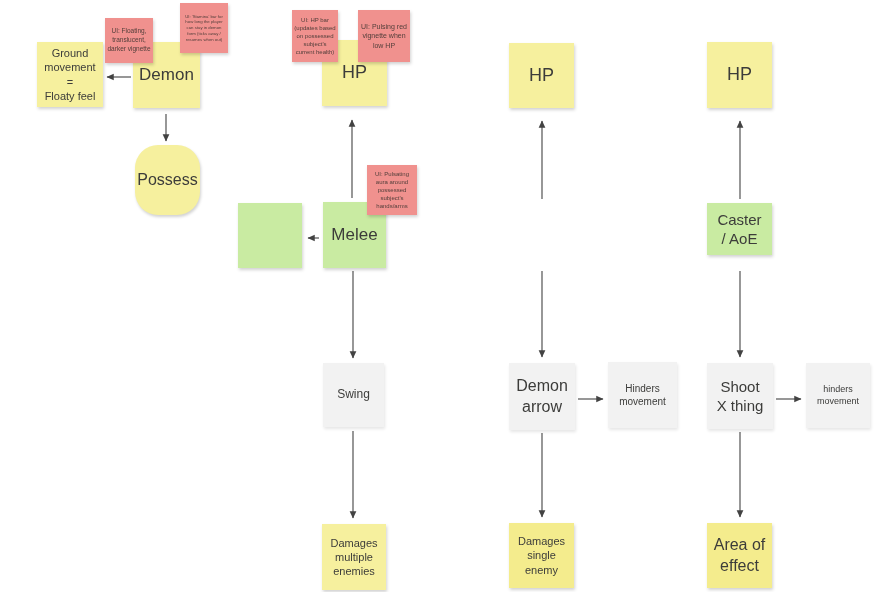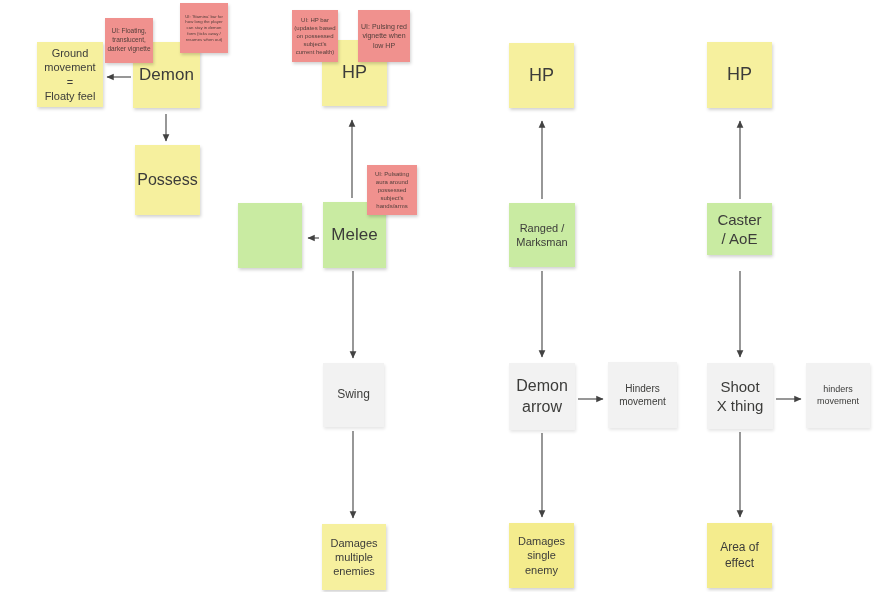--- a/index.html
+++ b/index.html
@@ -35,39 +35,39 @@
   .c-yellow {background:var(--yellow,#f6f09e);}
   .c-yellow2{background:var(--yellow_bright,#f4ec8d);}
   .c-green  {background:var(--green,#c9eba2);}
   .c-white  {background:var(--white,#f2f2f2);box-shadow:1px 2px 3px rgba(0,0,0,0.10);}
   .c-pink   {background:var(--pink,#f0918e);color:#513e3a;z-index:2;line-height:1.35;padding:2px;}
 
   #n-ground          {left:37px;  top:42px;  width:66px; height:65px; font-size:11px;}
   #n-ui-floating     {left:105px; top:18px;  width:48px; height:45px; font-size:6.5px;}
   #n-ui-demon-bar    {left:180px; top:3px;   width:48px; height:50px; font-size:4.3px;}
   #n-demon           {left:133px; top:42px;  width:67px; height:66px; font-size:17px;}
-  #n-possess         {left:135px; top:145px; width:65px; height:70px; font-size:16px;}
+  #n-possess         {left:135px; top:145px; width:65px; height:70px; font-size:16px;border-radius:23px;}
   #n-ui-hp-bar       {left:292px; top:10px;  width:46px; height:52px; font-size:6px;}
   #n-ui-red-vignette {left:358px; top:10px;  width:52px; height:52px; font-size:7px;}
   #n-hp-demon        {left:322px; top:40px;  width:65px; height:66px; font-size:18px;}
   #n-blank-green     {left:238px; top:203px; width:64px; height:65px; font-size:11px;}
   #n-melee           {left:323px; top:202px; width:63px; height:66px; font-size:17px;}
   #n-ui-aura         {left:367px; top:165px; width:50px; height:50px; font-size:6px;}
   #n-swing           {left:323px; top:363px; width:61px; height:64px; font-size:12px;}
   #n-damages-multiple{left:322px; top:524px; width:64px; height:66px; font-size:11px;}
   #n-hp-ranged       {left:509px; top:43px;  width:65px; height:65px; font-size:18px;}
   #n-ranged          {left:509px; top:203px; width:66px; height:64px; font-size:11px;}
   #n-shoot-arrow     {left:509px; top:363px; width:66px; height:67px; font-size:16px;}
   #n-hinders-1       {left:608px; top:362px; width:69px; height:66px; font-size:10px;}
   #n-damages-single  {left:509px; top:523px; width:65px; height:65px; font-size:11px;}
   #n-hp-caster       {left:707px; top:42px;  width:65px; height:66px; font-size:18px;}
   #n-caster          {left:707px; top:203px; width:65px; height:52px; font-size:15px;}
   #n-shoots-x        {left:707px; top:363px; width:66px; height:66px; font-size:15px;}
   #n-hinders-2       {left:806px; top:363px; width:64px; height:65px; font-size:9px;}
-  #n-area-effect     {left:707px; top:523px; width:65px; height:65px; font-size:12px;}
+  #n-area-effect     {left:707px; top:523px; width:65px; height:65px; font-size:16px;}
 </style>
 </head>
 <body>
 
 <div id="canvas">
 
   <svg id="arrows" viewBox="0 0 895 592" xmlns="http://www.w3.org/2000/svg">
     <defs>
       <marker id="ah" viewBox="0 0 8 8" refX="7" refY="4" markerWidth="7" markerHeight="7" orient="auto">
         <path d="M0,0.5 L7.5,4 L0,7.5 z"></path>
@@ -98,21 +98,20 @@
   <div class="note c-yellow" id="n-possess">Possess</div>
   <div class="note c-pink" id="n-ui-hp-bar">UI: HP bar (updates based on possessed subject's current health)</div>
   <div class="note c-pink" id="n-ui-red-vignette">UI: Pulsing red vignette when low HP</div>
   <div class="note c-yellow" id="n-hp-demon">HP</div>
   <div class="note c-green" id="n-blank-green"></div>
   <div class="note c-green" id="n-melee">Melee</div>
   <div class="note c-pink" id="n-ui-aura">UI: Pulsating aura around possessed subject's hands/arms</div>
   <div class="note c-white" id="n-swing">Swing</div>
   <div class="note c-yellow" id="n-damages-multiple">Damages multiple enemies</div>
   <div class="note c-yellow" id="n-hp-ranged">HP</div>
-  <div class="note c-green" id="n-ranged">Ranged / Marksman</div>
   <div class="note c-white" id="n-shoot-arrow">Demon
 arrow</div>
   <div class="note c-white" id="n-hinders-1">Hinders movement</div>
   <div class="note c-yellow2" id="n-damages-single">Damages single enemy</div>
   <div class="note c-yellow" id="n-hp-caster">HP</div>
   <div class="note c-green" id="n-caster">Caster
 / AoE</div>
   <div class="note c-white" id="n-shoots-x">Shoot
 X thing</div>
   <div class="note c-white" id="n-hinders-2">hinders movement</div>

